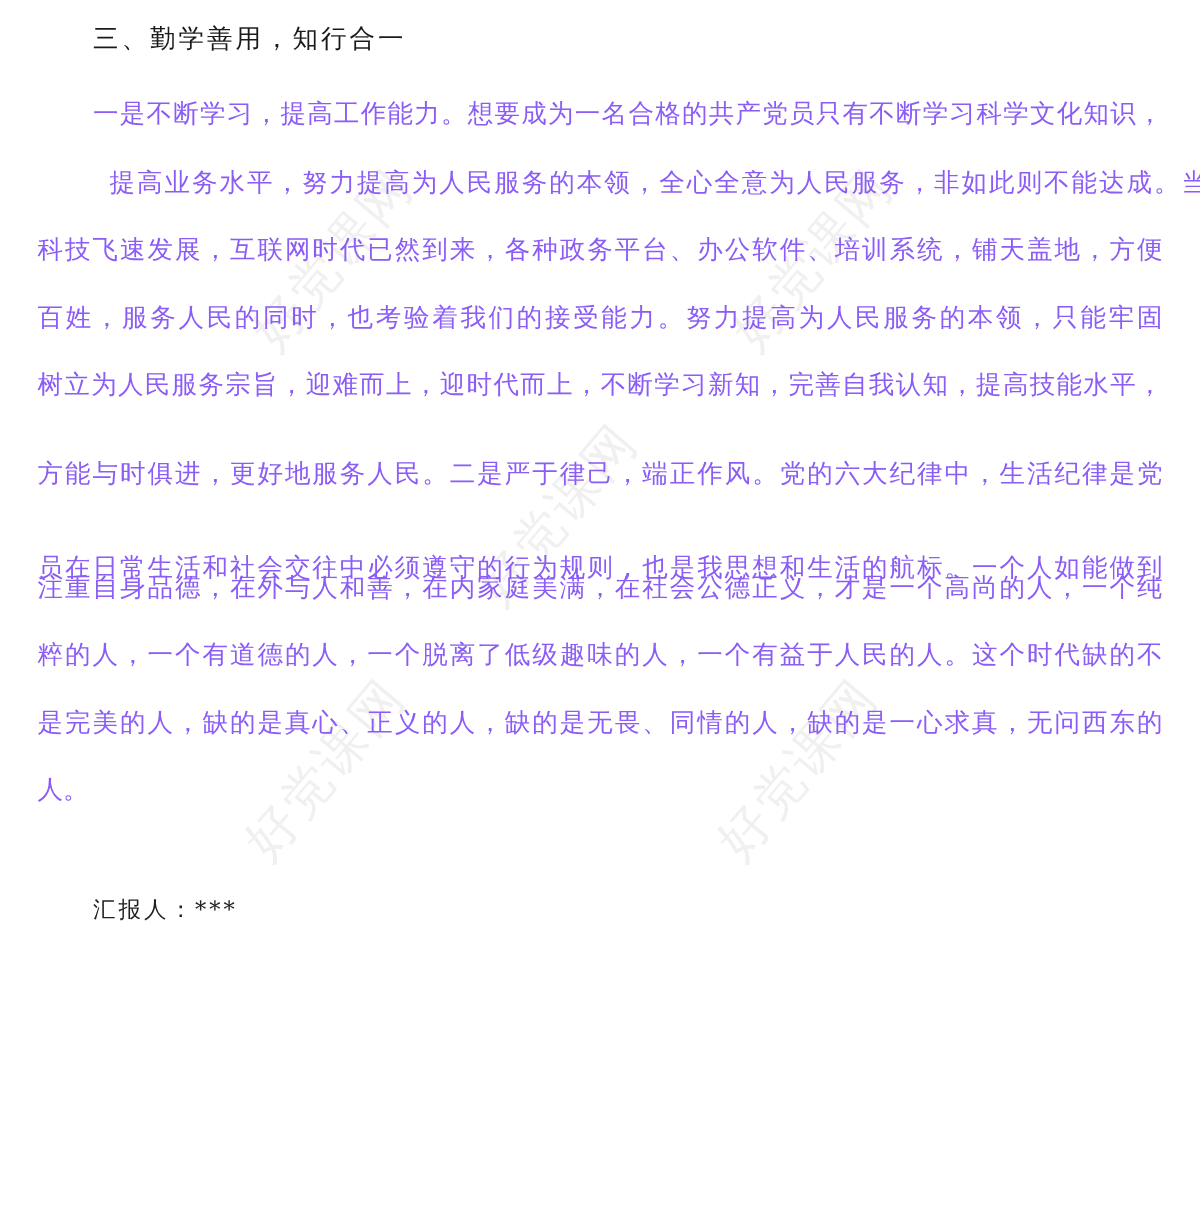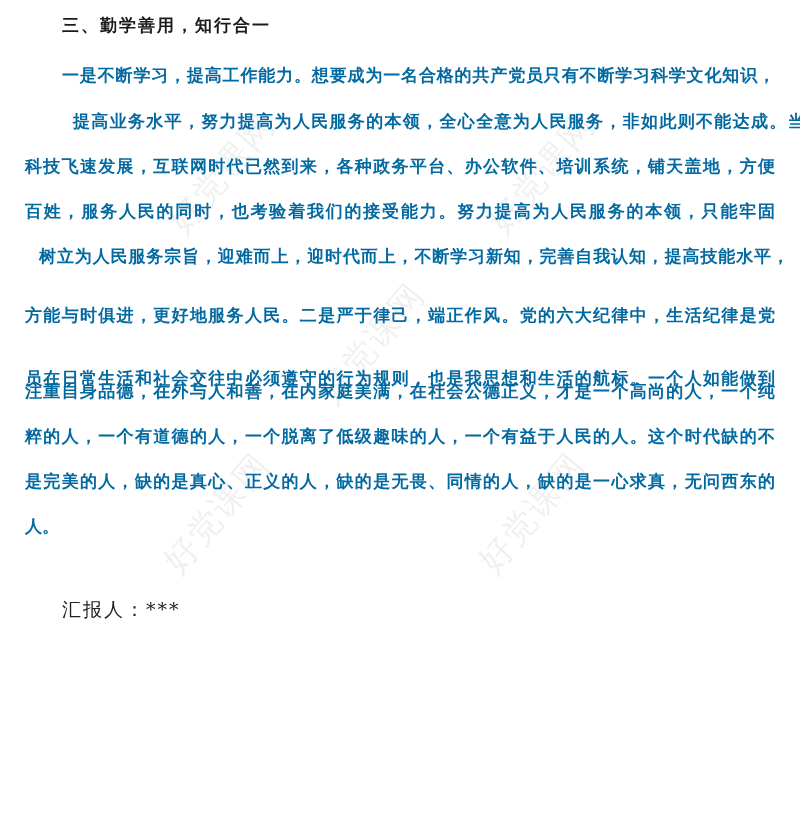--- a/index.html
+++ b/index.html
@@ -18,42 +18,41 @@
     .page {
       position: absolute;
       left: 0; top: 0;
       width: 800px; height: 813px;
     }
     .heading {
       position: absolute;
       left: 62px;
       top: 14px;
       font-size: 17px;
-      font-weight: bold;
+      font-weight: normal;
       letter-spacing: 2px;
       color: #1a1a1a;
     }
     .line {
       position: absolute;
       left: 25px;
       width: 750px;
       font-size: 17px;
       white-space: nowrap;
-      color: #0369a1;
+      color: #8b5cf6;
       text-align: justify;
       text-align-last: justify;
-      font-weight: bold;
     }
     .line.first { left: 62px; width: 713px; }
     .line.last { text-align-last: left; }
     .signature {
       position: absolute;
       left: 62px;
       top: 597px;
-      font-size: 19px;
+      font-size: 15px;
       letter-spacing: 2px;
       color: #222;
     }
     .watermark {
       position: absolute;
       font-family: "DejaVu Sans", "Liberation Sans", sans-serif;
       font-size: 34px;
       color: rgba(0,0,0,0.06);
       transform: rotate(-50deg);
       letter-spacing: 2px;
@@ -71,21 +70,21 @@
   <div class="watermark" style="left:300px; top:320px;">好党课网</div>
   <div class="watermark" style="left:145px; top:490px;">好党课网</div>
   <div class="watermark" style="left:460px; top:490px;">好党课网</div>
 
   <div class="heading">三、勤学善用，知行合一</div>
 
   <div class="line first" style="top:64px;">一是不断学习，提高工作能力。想要成为一名合格的共产党员只有不断学习科学文化知识，</div>
   <div class="line" style="top:110px;margin-left:48px;">提高业务水平，努力提高为人民服务的本领，全心全意为人民服务，非如此则不能达成。当下</div>
   <div class="line" style="top:155px;">科技飞速发展，互联网时代已然到来，各种政务平台、办公软件、培训系统，铺天盖地，方便</div>
   <div class="line" style="top:200px;">百姓，服务人民的同时，也考验着我们的接受能力。努力提高为人民服务的本领，只能牢固</div>
-  <div class="line" style="top:245px;margin-left:14px;">树立为人民服务宗旨，迎难而上，迎时代而上，不断学习新知，完善自我认知，提高技能水平，</div>
+  <div class="line" style="top:245px;">树立为人民服务宗旨，迎难而上，迎时代而上，不断学习新知，完善自我认知，提高技能水平，</div>
   <div class="line" style="top:304px;">方能与时俱进，更好地服务人民。二是严于律己，端正作风。党的六大纪律中，生活纪律是党</div>
   <div class="line" style="top:335px;margin-top:32px;">员在日常生活和社会交往中必须遵守的行为规则，也是我思想和生活的航标。一个人如能做到</div>
   <div class="line" style="top:425px;">粹的人，一个有道德的人，一个脱离了低级趣味的人，一个有益于人民的人。这个时代缺的不</div>
   <div class="line" style="top:380px;">注重自身品德，在外与人和善，在内家庭美满，在社会公德正义，才是一个高尚的人，一个纯</div>
   <div class="line" style="top:470px;">是完美的人，缺的是真心、正义的人，缺的是无畏、同情的人，缺的是一心求真，无问西东的</div>
   <div class="line last" style="top:515px;">人。</div>
 
   <div class="signature">汇报人：***</div>
 </div>
 

